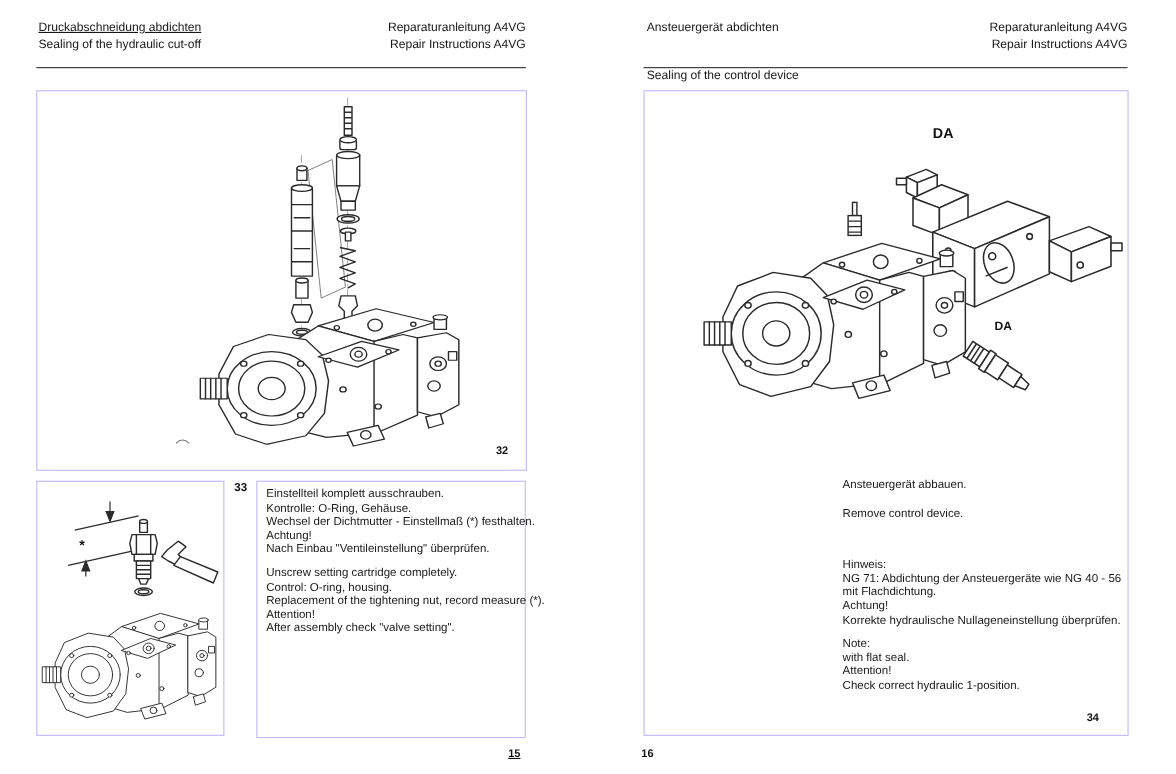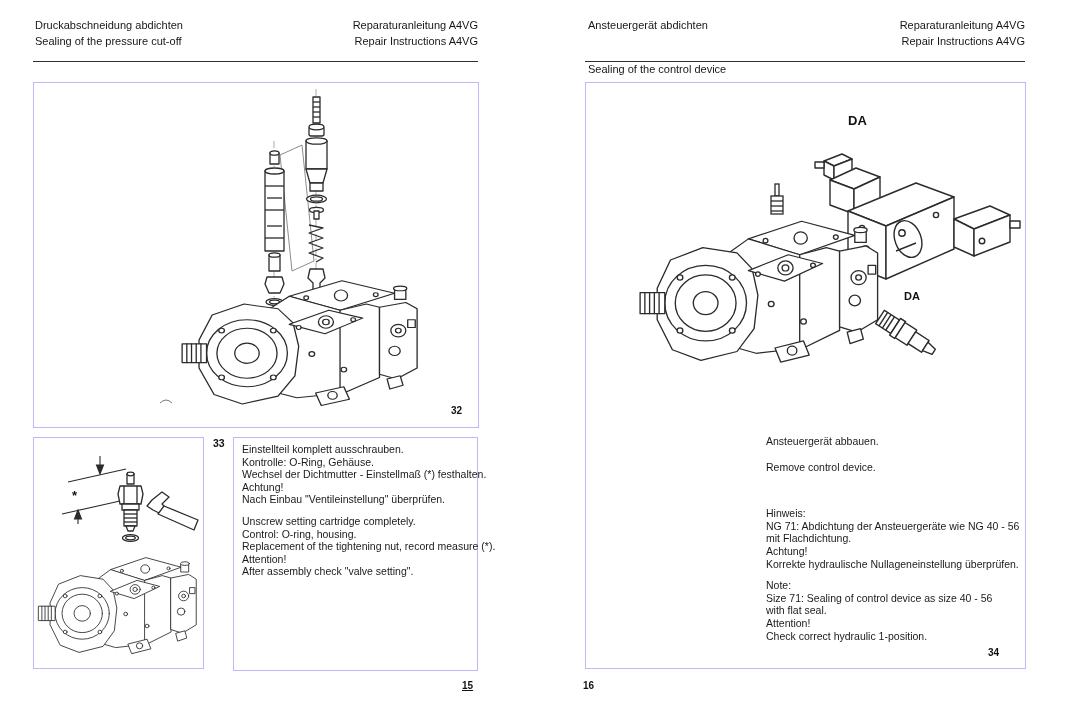--- a/index.html
+++ b/index.html
@@ -69,22 +69,22 @@
       <circle cx="224" cy="96" r="6"></circle>
       <rect x="238" y="56" width="8" height="10"></rect>
       <polygon points="216,132 230,128 233,140 219,145"></polygon>
 
       <polygon points="140,150 170,142 176,158 146,166"></polygon>
       <circle cx="158" cy="153" r="5"></circle>
     </g>
   </defs>
 </svg>
 
-<div class="abs hdr-line" style="left:35px; top:17px;">Druckabschneidung abdichten</div>
-<div class="abs hdr-line" style="left:35px; top:33px;">Sealing of the pressure cut-off</div>
+<div class="abs hdr-line" style="left:35px; top:17px;text-decoration:underline;">Druckabschneidung abdichten</div>
+<div class="abs hdr-line" style="left:35px; top:33px;">Sealing of the hydraulic cut-off</div>
 <div class="abs hdr-line hdr-right" style="right:591px; top:17px;">Reparaturanleitung A4VG</div>
 <div class="abs hdr-line hdr-right" style="right:591px; top:33px;">Repair Instructions A4VG</div>
 <div class="rule" style="left:33px; top:61px; width:445px;"></div>
 
 <div class="frame" style="left:33px; top:82px; width:446px; height:346px;">
   <svg width="444" height="344" viewBox="0 0 444 344">
 
     <g stroke="#8a8a8a" stroke-width="0.7" stroke-dasharray="7 3 1.5 3">
       <line x1="240" y1="58" x2="240" y2="216"></line>
       <line x1="282" y1="6" x2="282" y2="196"></line>
@@ -265,21 +265,20 @@
     <div style="height:13px;"></div>
     <div>Remove control device.</div>
     <div style="height:34px;"></div>
     <div>Hinweis:</div>
     <div>NG 71: Abdichtung der Ansteuergeräte wie NG 40 - 56</div>
     <div>mit Flachdichtung.</div>
     <div>Achtung!</div>
     <div>Korrekte hydraulische Nullageneinstellung überprüfen.</div>
     <div class="gap"></div>
     <div>Note:</div>
-    <div>Size 71: Sealing of control device as size 40 - 56</div>
     <div>with flat seal.</div>
     <div>Attention!</div>
     <div>Check correct hydraulic 1-position.</div>
   </div>
 
   <div class="fig-num" style="right:26px; bottom:10px;margin-left:16px;">34</div>
 </div>
 <div class="page-num" style="left:583px; top:680px;">16</div>
 
 </body></html>

